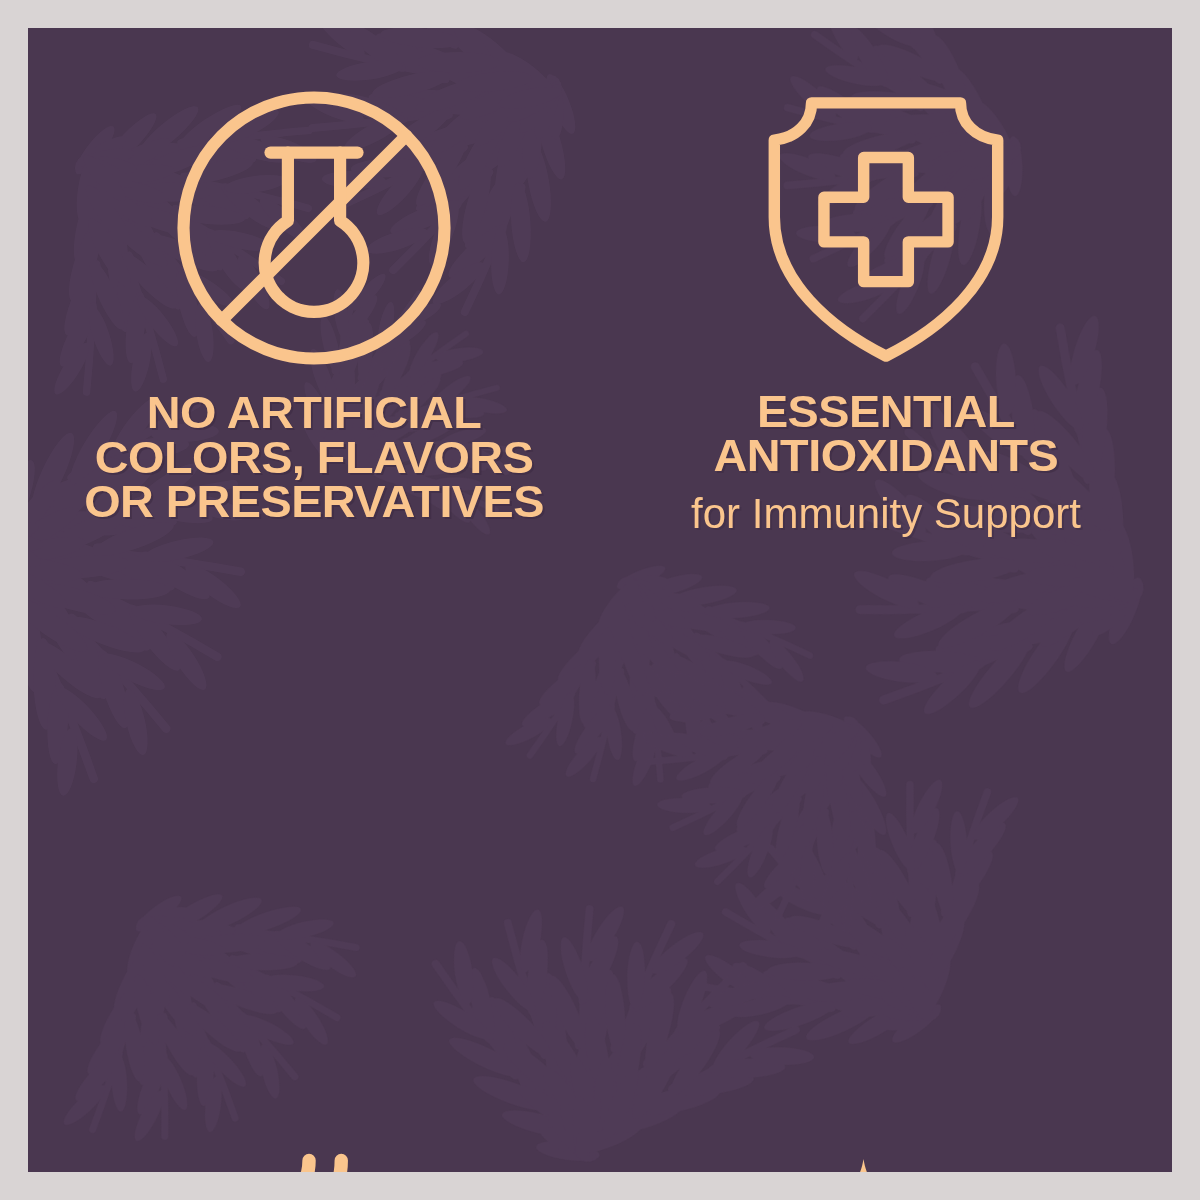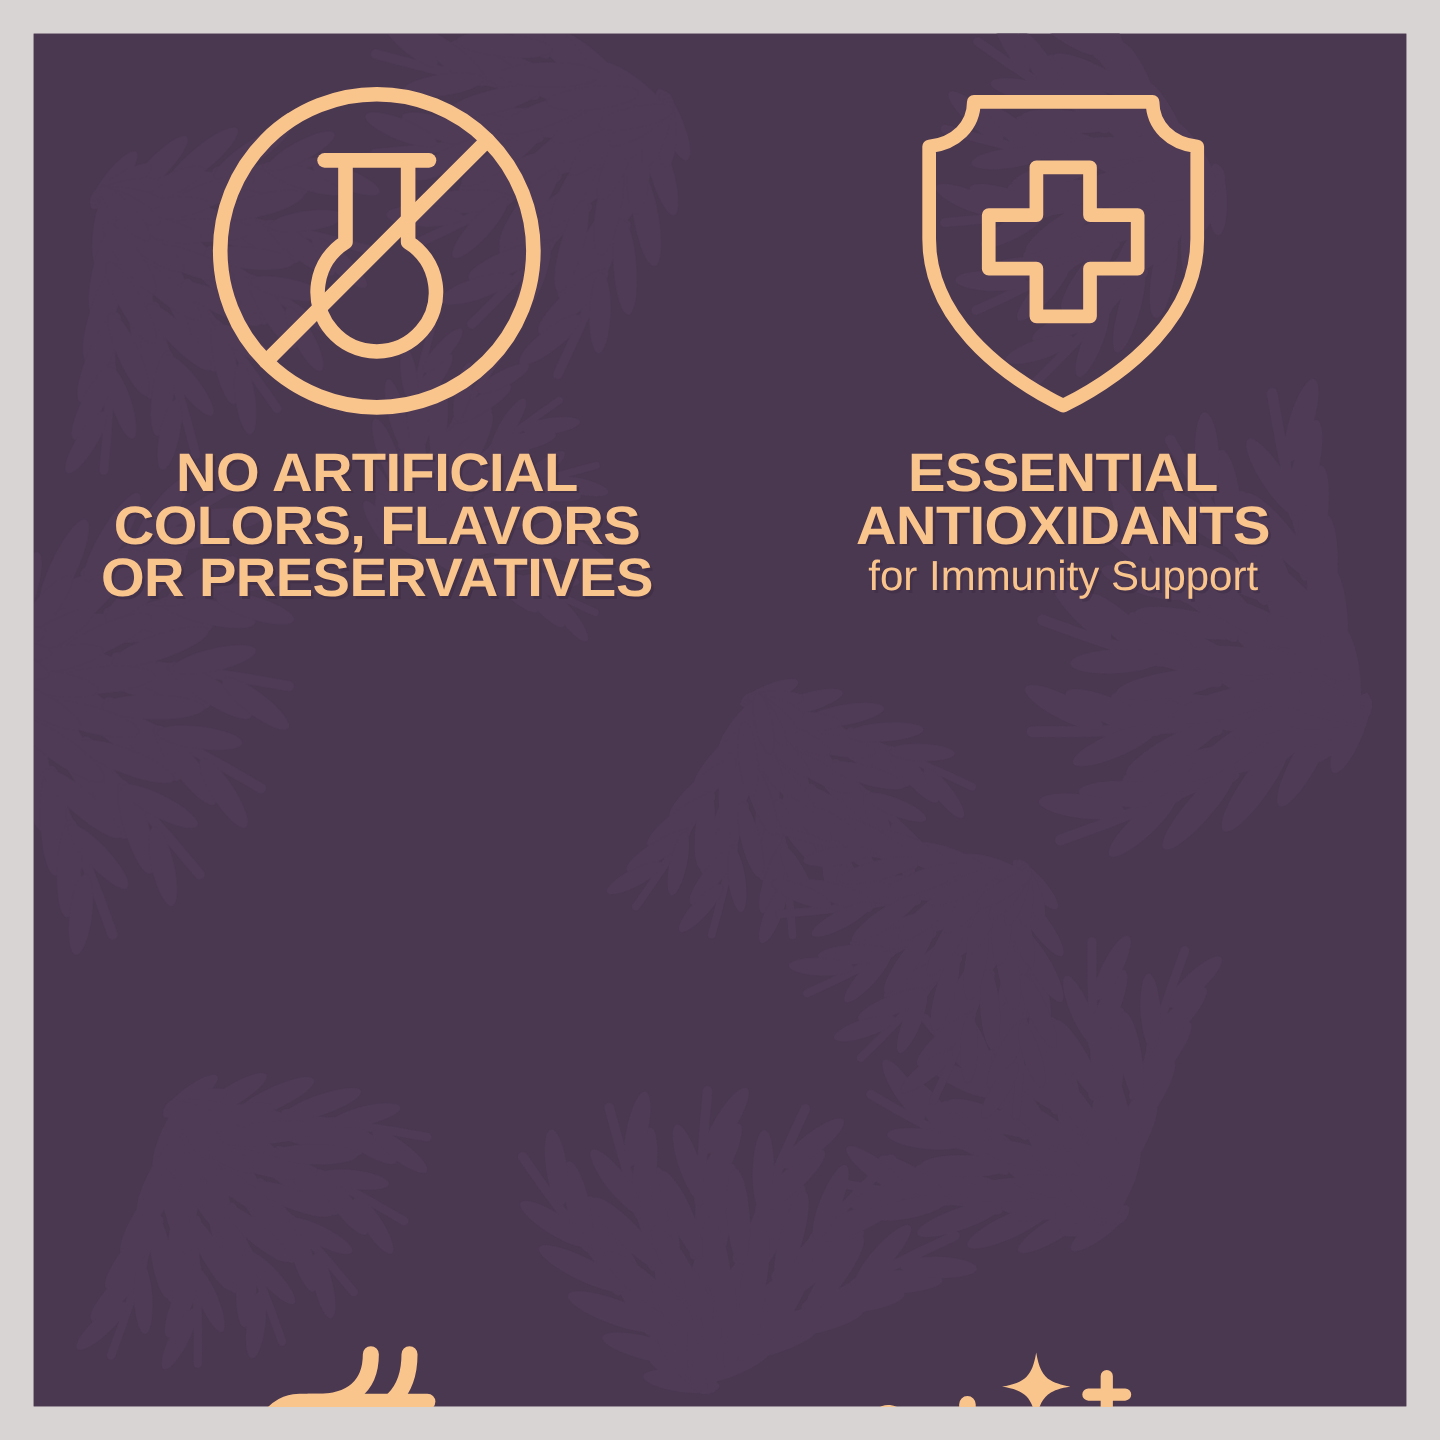--- a/index.html
+++ b/index.html
@@ -48,21 +48,21 @@
     grid-template-rows: 1fr 1fr;
   }
 
   .cell {
     display: flex;
     flex-direction: column;
     align-items: center;
     padding: 10px 14px;
   }
 
-  .cell.top    { justify-content: flex-start; padding-top: 36px; }
+  .cell.top    { justify-content: center; padding-top: 54px; }
   .cell.bottom { justify-content: flex-end;   padding-bottom: 72px; }
 
   .icon-wrap {
     display: flex;
     align-items: center;
     justify-content: center;
   }
 
   .cell.top .icon-wrap    { height: 290px; margin-bottom: 18px; }
   .cell.bottom .icon-wrap { height: 290px; margin-bottom: 24px; order: -1; }
@@ -81,23 +81,23 @@
     text-transform: uppercase;
     white-space: pre-line;
     transform: scaleX(1.04);
     text-shadow: 2px 2px 0 rgba(60,42,66,0.55);
   }
 
   .subline {
     color: #fac58d;
     font-family: "Liberation Sans", sans-serif;
     font-weight: 500;
-    font-size: 35px;
+    font-size: 42px;
     line-height: 1.12;
-    margin-top: 1px;
+    margin-top: 12px;
     letter-spacing: 0px;
     text-shadow: 2px 2px 0 rgba(60,42,66,0.45);
   }
 
   
   .cell.bottom .icon-wrap { margin-bottom: 0; height: auto; }
 
   .cell-inner {
     display: flex;
     flex-direction: column;

